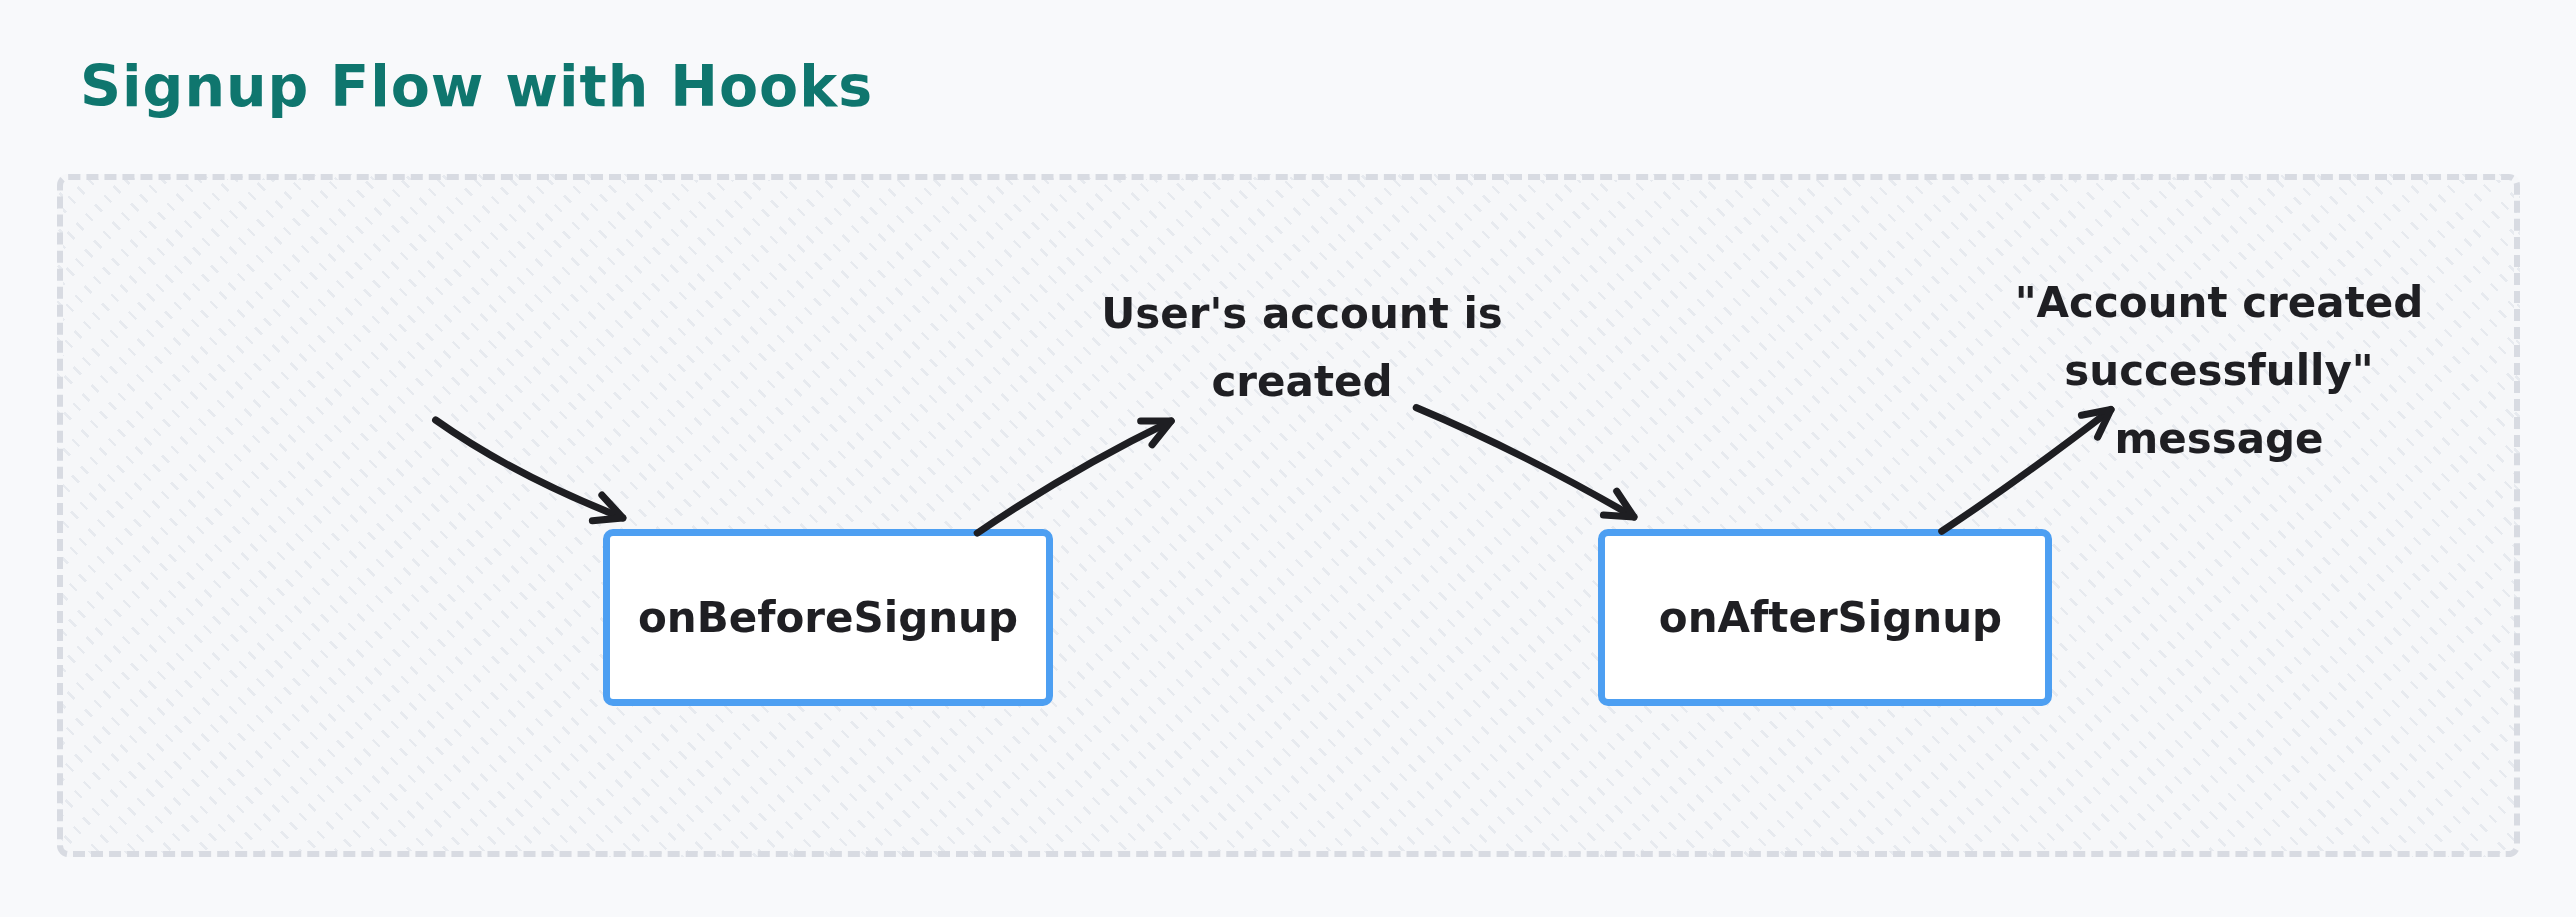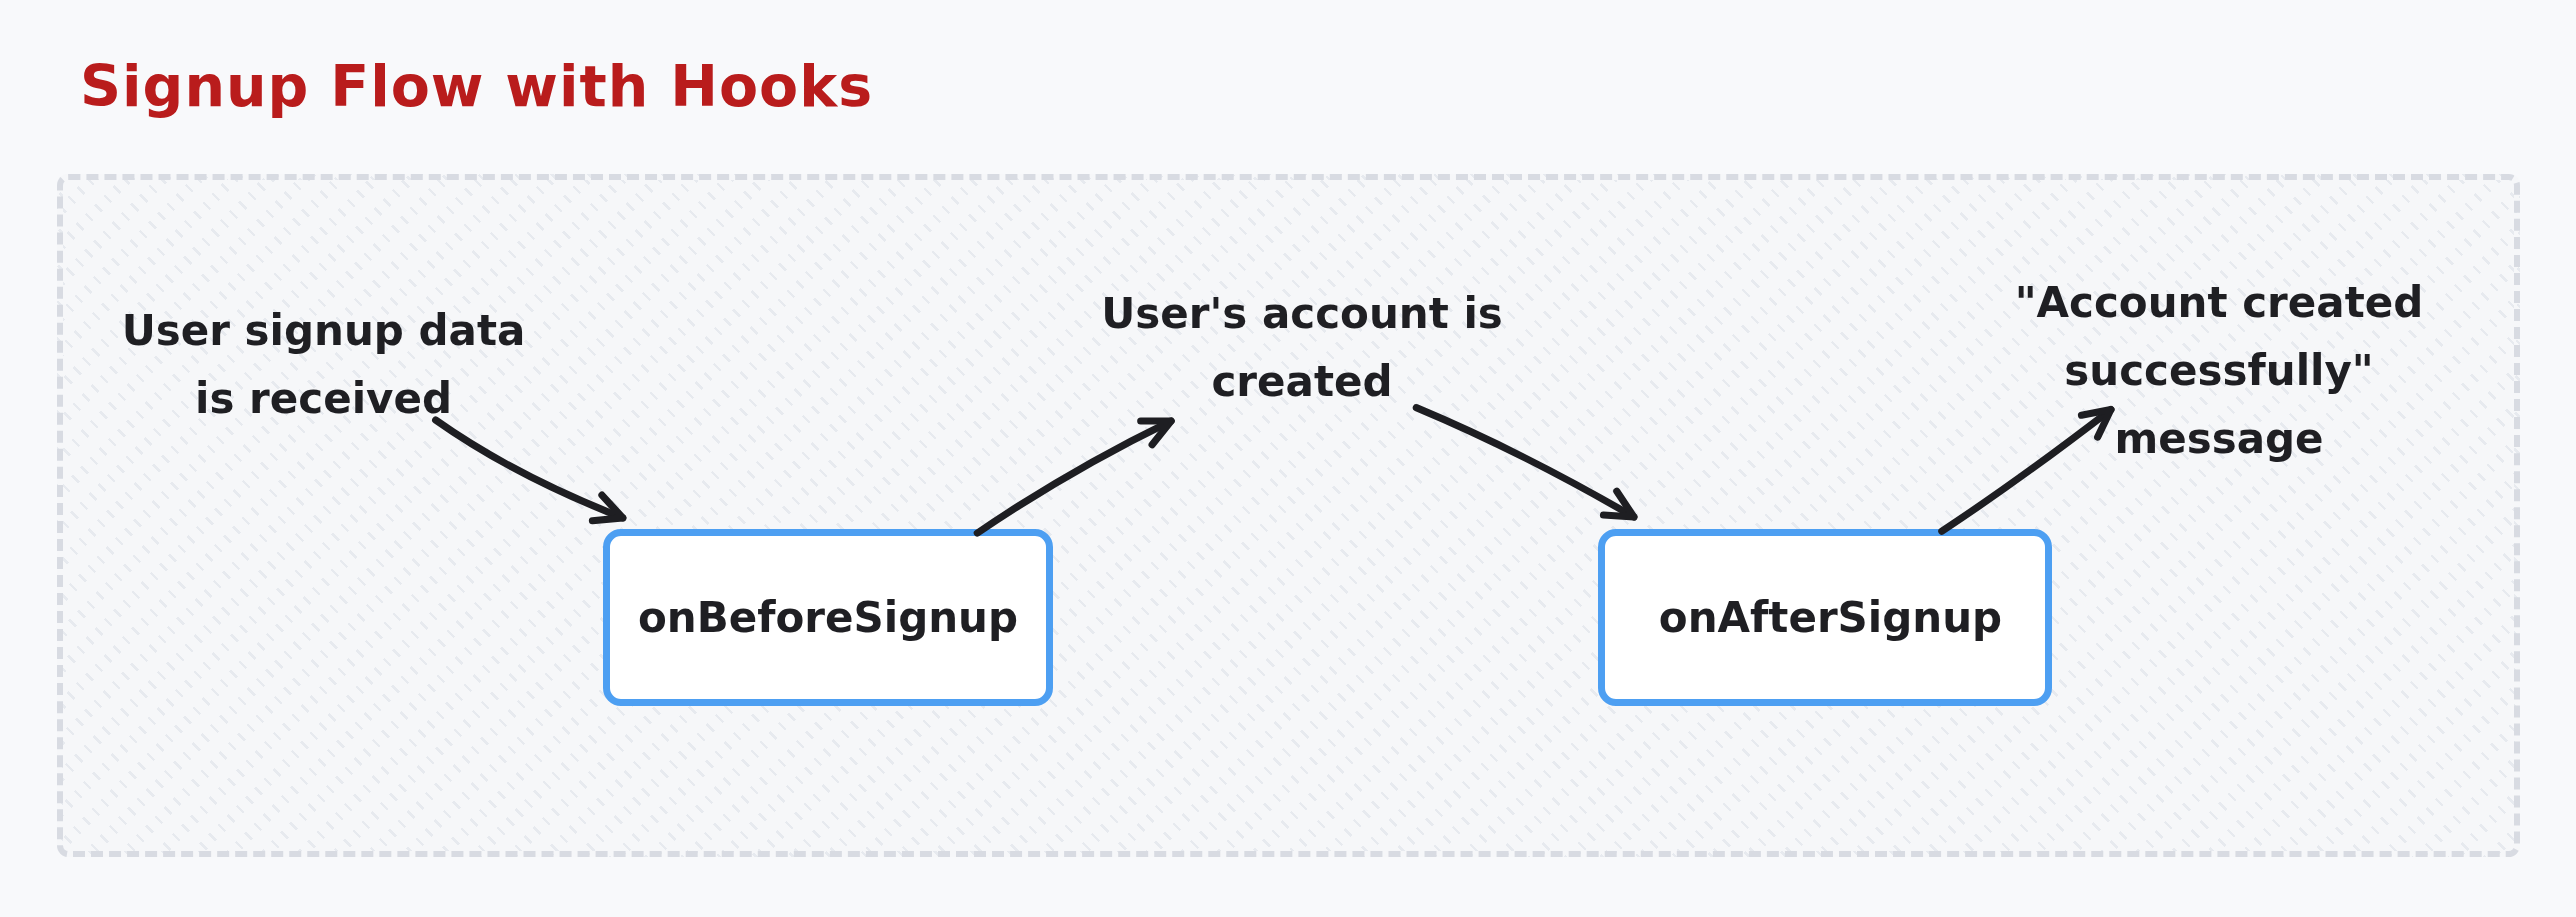--- a/index.html
+++ b/index.html
@@ -8,21 +8,21 @@
     background: #f8f9fb;
     font-family: "DejaVu Sans", sans-serif;
     color: #1f1f23;
     overflow: hidden;
   }
   .stage { position: relative; width: 2576px; height: 917px; }
 
   .title {
     position: absolute; left: 80px; top: 53px;
     font-size: 57px; font-weight: 800; letter-spacing: 1px;
-    color: #b91c1c;
+    color: #0f766e;
     white-space: nowrap;
   }
 
   .canvas {
     position: absolute; left: 57px; top: 174px;
     width: 2451px; height: 671px;
     border: 6.7px dashed #d8dbe2;
     border-radius: 11.4px;
     background-color: #f6f7f9;
     
@@ -39,21 +39,21 @@
   }
   .annotation.a1 { left: 86px;   top: 297px; width: 475px; }
   .annotation.a2 { left: 1074px; top: 280px; width: 456px; }
   .annotation.a3 { left: 1953px; top: 269px; width: 532px; }
 
   .node {
     position: absolute;
     height: 162px;
     background: #ffffff;
     border: 7.6px solid #4d9ff2;
-    border-radius: 18px;
+    border-radius: 10px;
     display: flex; align-items: center; justify-content: center;
     font-size: 42px; font-weight: 700; color: #1f1f23;
     box-sizing: border-box;
   }
   .node.n1 { left: 603px;  top: 529px; width: 450px; height: 177px; }
   .node.n2 { left: 1598px; top: 529px; width: 454px; height: 177px; padding-left: 11px; }
 
   .arrows { position: absolute; inset: 0; width: 2576px; height: 917px; pointer-events: none; }
   .arrows path {
     fill: none; stroke: #1e1e22; stroke-width: 7.5;
@@ -62,22 +62,20 @@
 </style>
 </head>
 <body>
 
 <div class="stage">
 
   <div class="title">Signup Flow with Hooks</div>
 
   <div class="canvas"></div>
 
-  <div class="annotation a1">User signup data
-is received</div>
 
   <div class="annotation a2">User's account is
 created</div>
 
   <div class="annotation a3">"Account created
 successfully" message</div>
 
   <div class="node n1">
     <span>onBeforeSignup</span>
   </div>

